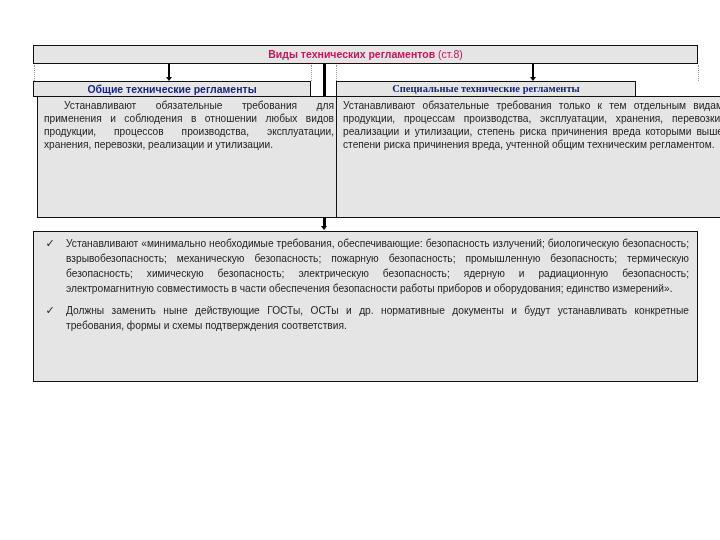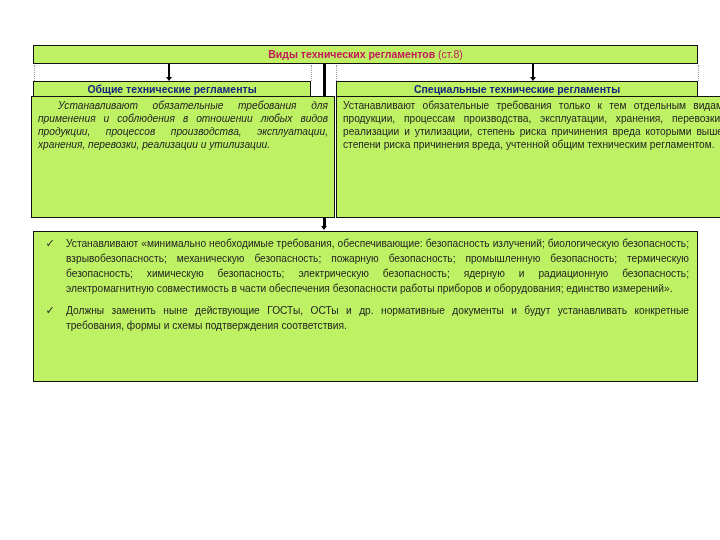--- a/index.html
+++ b/index.html
@@ -1,20 +1,20 @@
 <!DOCTYPE html>
 <html><head>
 <meta charset="utf-8">
 <style>
   html, body { margin: 0; padding: 0; }
   body {
     width: 720px; height: 540px; background: #ffffff; position: relative;
     font-family: "Liberation Sans", sans-serif; overflow: hidden;
   }
-  .box { position: absolute; border: 1px solid #111; background: #bef264; box-sizing: border-box; }
+  .box { position: absolute; border: 1px solid #111; background: #e5e5e5; box-sizing: border-box; }
   .title-box { left: 33px; top: 45px; width: 665px; height: 19px; text-align: center; font-size: 10.5px; line-height: 17px; }
   .title-main { color: #c2185b; font-weight: bold; }
   .title-ref { color: #c2185b; }
   .vline { position: absolute; background: #000; }
   .arrow { position: absolute; width: 0; height: 0; border-left: 3px solid transparent; border-right: 3px solid transparent; border-top: 4px solid #000; }
   .dots { position: absolute; width: 0; border-left: 1px dotted #999; }
   .head-box { height: 16px; text-align: center; font-size: 10.5px; font-weight: bold; color: #1a237e; line-height: 14px; }
   .body-box { font-size: 10.2px; color: #222; line-height: 13px; text-align: justify; padding: 2px 6px; }
   .indent { text-indent: 20px; }
   .bottom-box { left: 33px; top: 231px; width: 665px; height: 151px; padding: 4px 8px 4px 0; font-size: 10.2px; line-height: 15px; color: #222; }
@@ -37,23 +37,23 @@
 <div class="vline" style="left:168px;top:64px;width:1.5px;height:14px;"></div>
 <div class="arrow" style="left:166px;top:77px;"></div>
 <div class="vline" style="left:532px;top:64px;width:1.5px;height:14px;"></div>
 <div class="arrow" style="left:530px;top:77px;"></div>
 <div class="vline" style="left:323px;top:64px;width:3px;height:163px;"></div>
 <div class="arrow" style="left:321px;top:226px;"></div>
 
 <div class="box head-box" style="left:33px;top:81px;width:278px;">
   <span>Общие технические регламенты</span>
 </div>
-<div class="box body-box indent" style="left:31px;top:96px;width:304px;height:122px;font-style:italic;">Устанавливают обязательные требования для применения и соблюдения в отношении любых видов продукции, процессов производства, эксплуатации, хранения, перевозки, реализации и утилизации.</div>
+<div class="box body-box indent" style="left:37px;top:96px;width:304px;height:122px;">Устанавливают обязательные требования для применения и соблюдения в отношении любых видов продукции, процессов производства, эксплуатации, хранения, перевозки, реализации и утилизации.</div>
 
-<div class="box head-box" style="left:336px;top:81px;width:362px;">
+<div class="box head-box" style="left:336px;top:81px;width:300px;font-family:Liberation Serif, serif;">
   <span>Специальные технические регламенты</span>
 </div>
 <div class="box body-box" style="left:336px;top:96px;width:394px;height:122px;">Устанавливают обязательные требования только к тем отдельным видам продукции, процессам производства, эксплуатации, хранения, перевозки, реализации и утилизации, степень риска причинения вреда которыми выше степени риска причинения вреда, учтенной общим техническим регламентом.</div>
 
 <div class="box bottom-box">
   <div class="item">
     <span class="check">✓</span>
     <span class="item-text">Устанавливают «минимально необходимые требования, обеспечивающие: безопасность излучений; биологическую безопасность; взрывобезопасность; механическую безопасность; пожарную безопасность; промышленную безопасность; термическую безопасность; химическую безопасность; электрическую безопасность; ядерную и радиационную безопасность; электромагнитную совместимость в части обеспечения безопасности работы приборов и оборудования; единство измерений».</span>
   </div>
   <div class="item">

